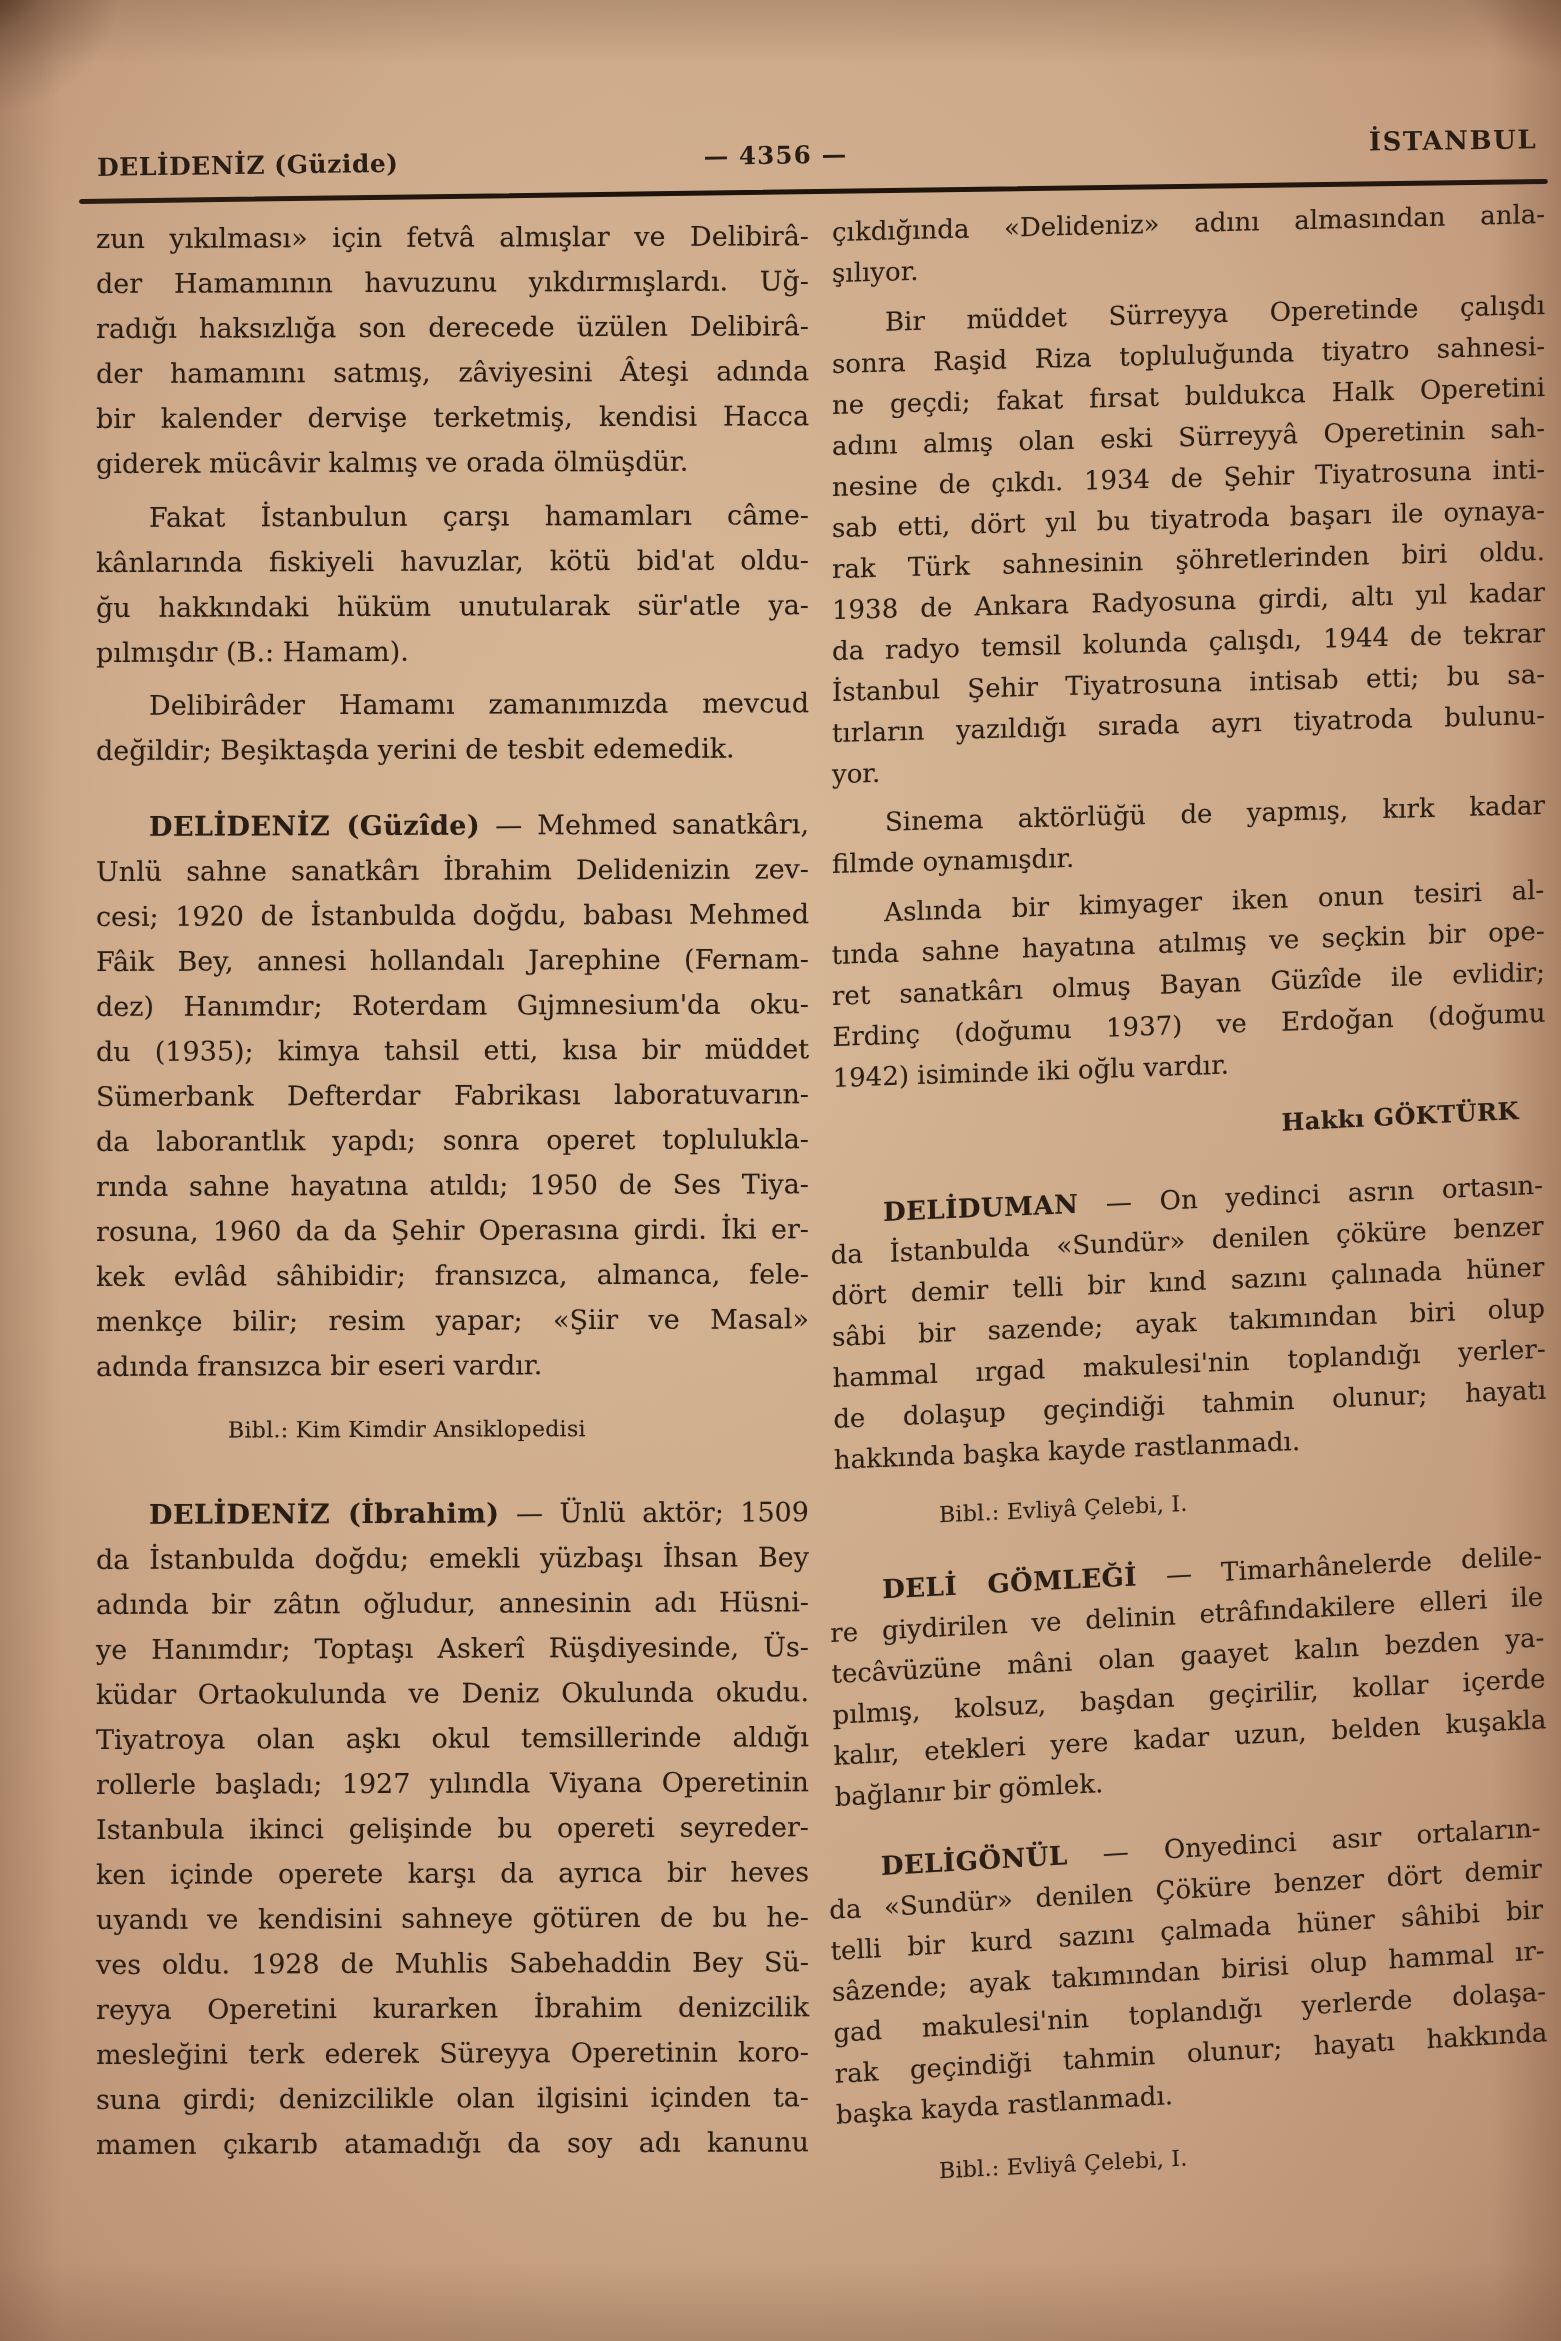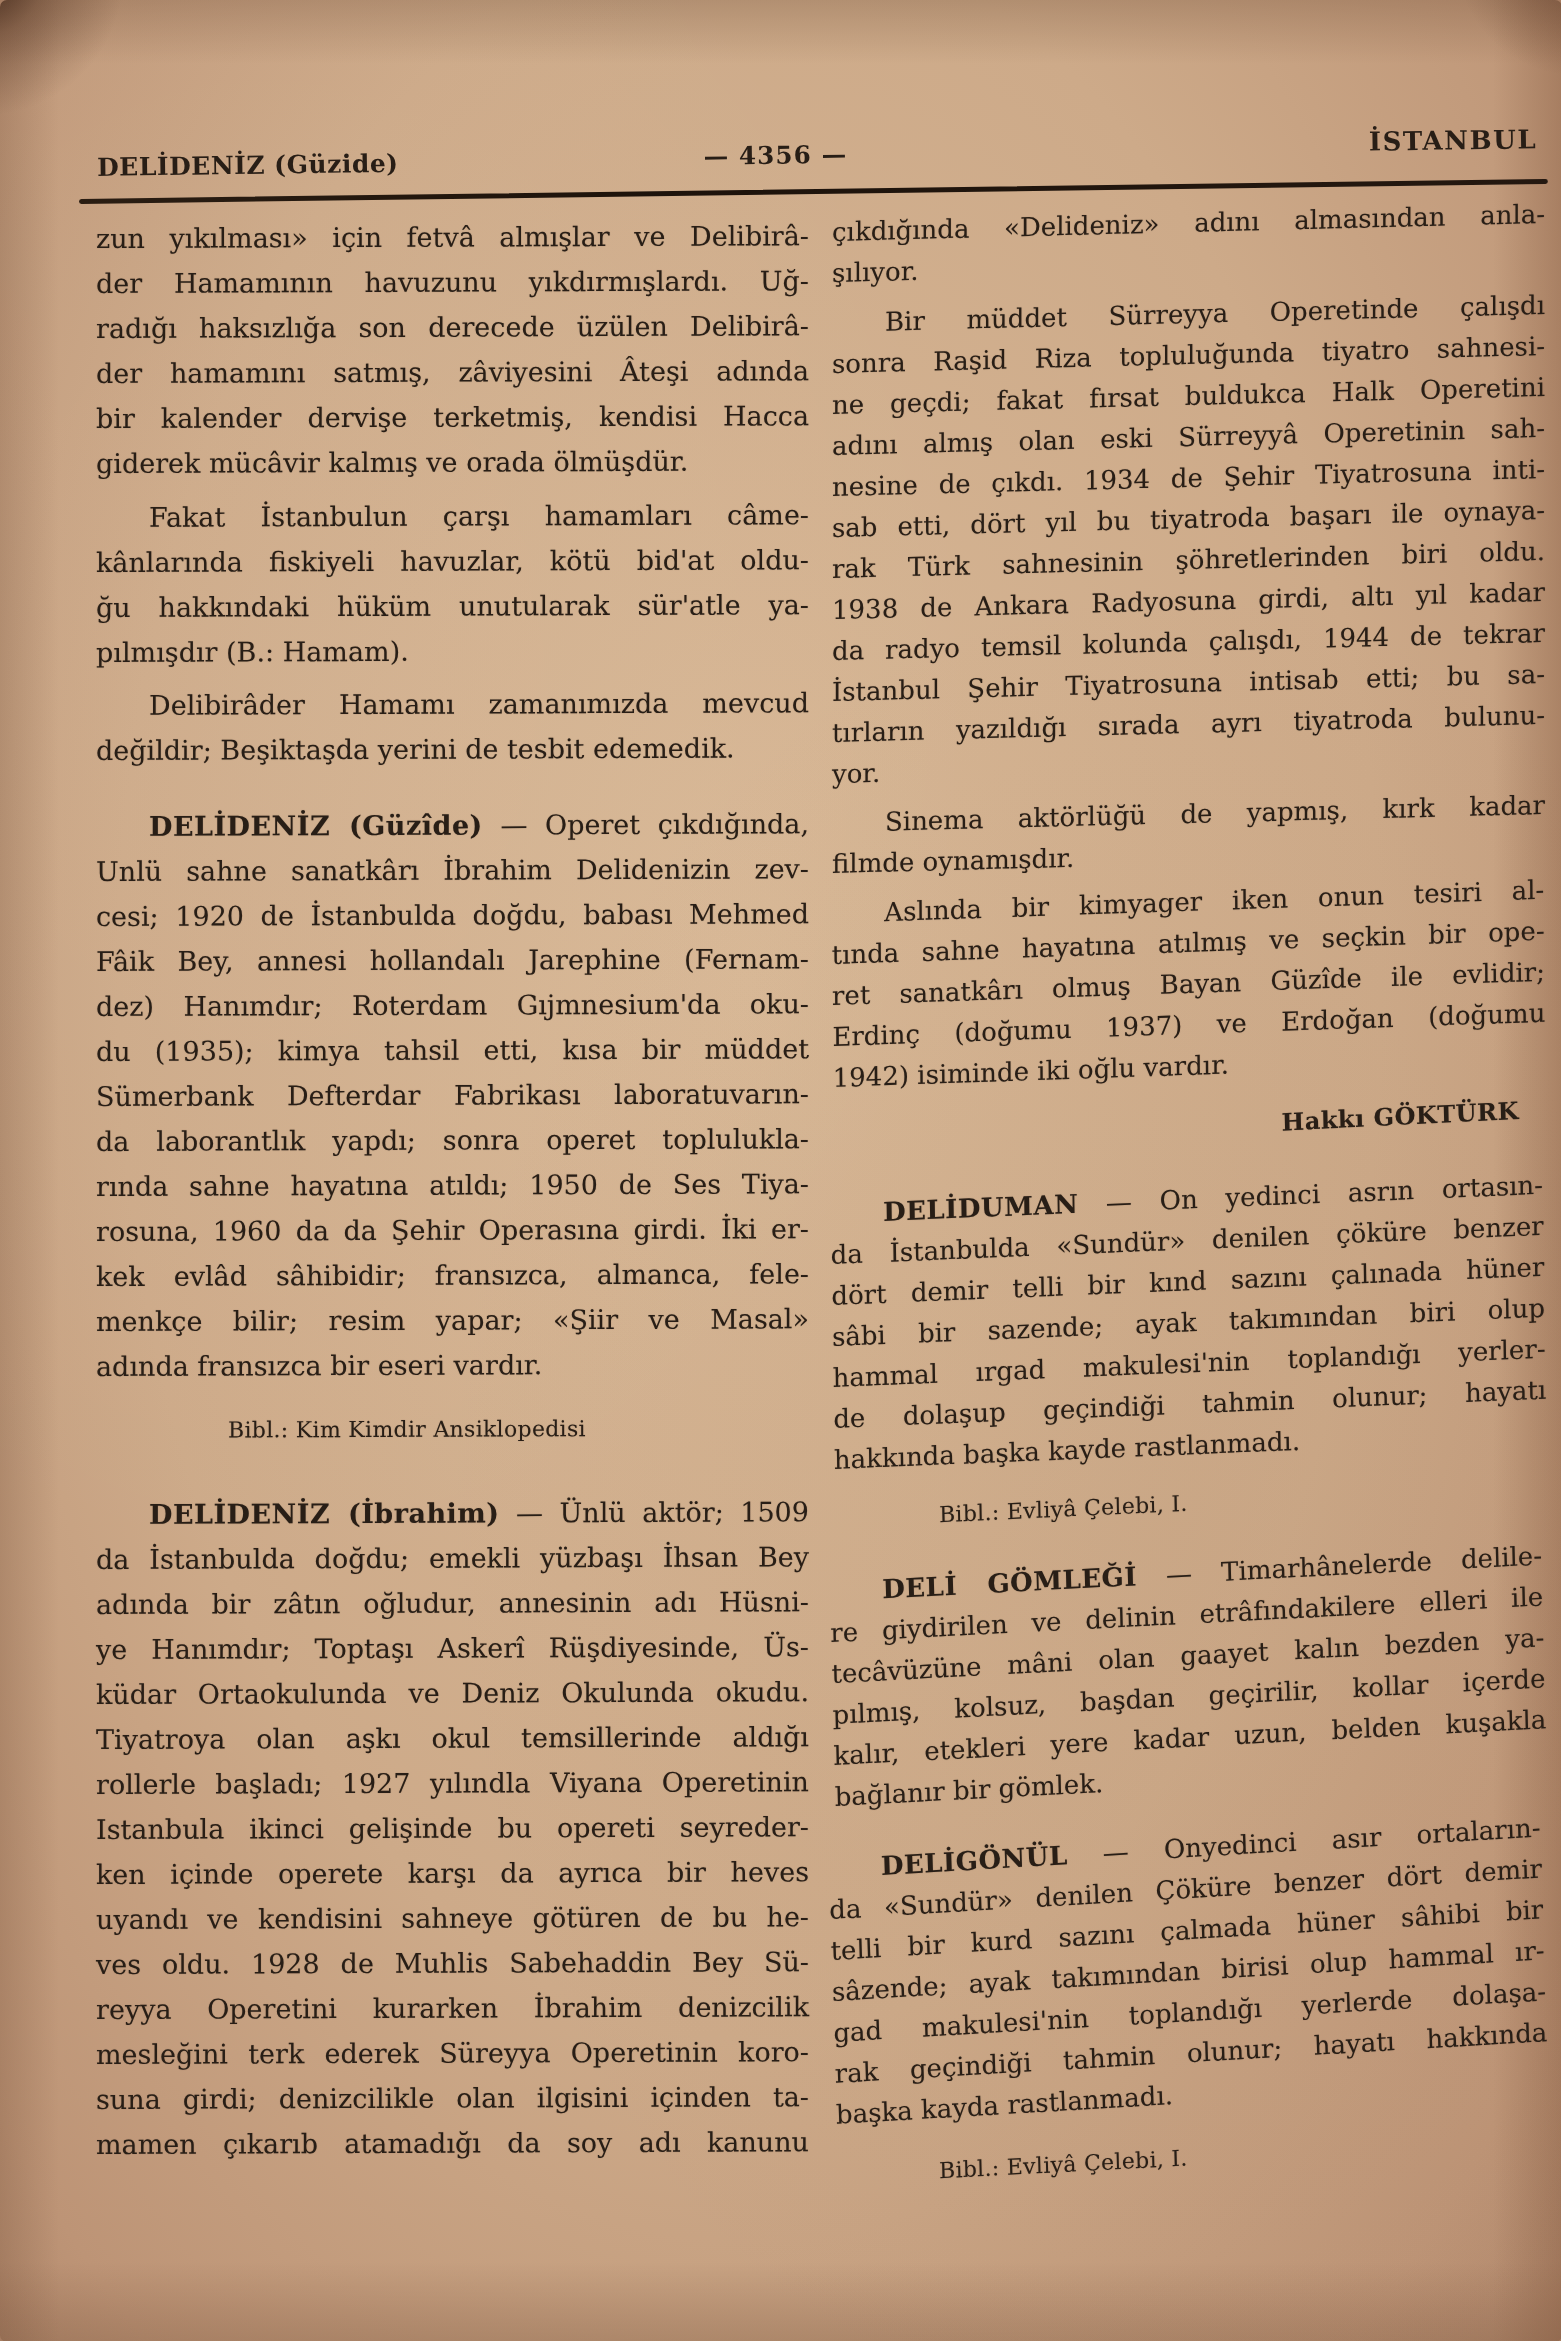--- a/index.html
+++ b/index.html
@@ -12,21 +12,20 @@
     position:absolute;inset:0;
     color:#281e16;
     background:
       radial-gradient(circle at -1% -1%, rgba(50,26,14,0.80) 0px, rgba(60,32,18,0.35) 59px, rgba(60,32,18,0) 139px),
       radial-gradient(circle at 101% -2%, rgba(72,42,26,0.45) 0px, rgba(72,42,26,0) 123px),
       linear-gradient(to left,  rgba(130,88,62,0.40) 0px, rgba(130,88,62,0) 69px),
       linear-gradient(to right, rgba(115,78,55,0.28) 0px, rgba(115,78,55,0) 59px),
       linear-gradient(to top,   rgba(122,84,60,0.33) 0px, rgba(122,84,60,0) 80px),
       linear-gradient(to bottom,rgba(96,62,40,0.25)  0px, rgba(96,62,40,0) 64px),
       radial-gradient(ellipse at 48% 42%, #d8b896 0%, #cdaa89 55%, #bd9476 88%, #b0876b 100%);
-    border-radius: 7px;
   }
   .texture{position:absolute;inset:0;pointer-events:none;
     background:
       radial-gradient(ellipse at 20% 30%, rgba(255,244,225,0.05) 0%, rgba(255,244,225,0) 40%),
       radial-gradient(ellipse at 75% 65%, rgba(120,80,50,0.06) 0%, rgba(120,80,50,0) 45%);
   }
 
   
   .header{position:absolute;left:0;top:133px;width:1562px;height:75px;
     transform:rotate(-0.78deg);transform-origin:91px 32px;}
@@ -96,21 +95,21 @@
         <div class="line indent">Fakat İstanbulun çarşı hamamları câme-</div>
         <div class="line">kânlarında fiskiyeli havuzlar, kötü bid'at oldu-</div>
         <div class="line">ğu hakkındaki hüküm unutularak sür'atle ya-</div>
         <div class="line last">pılmışdır (B.: Hamam).</div>
       </div>
       <div class="block b-para">
         <div class="line indent">Delibirâder Hamamı zamanımızda mevcud</div>
         <div class="line last">değildir; Beşiktaşda yerini de tesbit edemedik.</div>
       </div>
       <div class="block b-entry">
-        <div class="line indent"><span class="head">DELİDENİZ (Güzîde)</span> <span class="dash">—</span> <span>Operet çıkdığında,</span></div>
+        <div class="line indent"><span class="head">DELİDENİZ (Güzîde)</span> <span class="dash">—</span> <span>Mehmed sanatkârı,</span></div>
         <div class="line">Unlü sahne sanatkârı İbrahim Delidenizin zev-</div>
         <div class="line">cesi; 1920 de İstanbulda doğdu, babası Mehmed</div>
         <div class="line">Fâik Bey, annesi hollandalı Jarephine (Fernam-</div>
         <div class="line">dez) Hanımdır; Roterdam Gıjmnesium'da oku-</div>
         <div class="line">du (1935); kimya tahsil etti, kısa bir müddet</div>
         <div class="line">Sümerbank Defterdar Fabrikası laboratuvarın-</div>
         <div class="line">da laborantlık yapdı; sonra operet toplulukla-</div>
         <div class="line">rında sahne hayatına atıldı; 1950 de Ses Tiya-</div>
         <div class="line">rosuna, 1960 da da Şehir Operasına girdi. İki er-</div>
         <div class="line">kek evlâd sâhibidir; fransızca, almanca, fele-</div>

